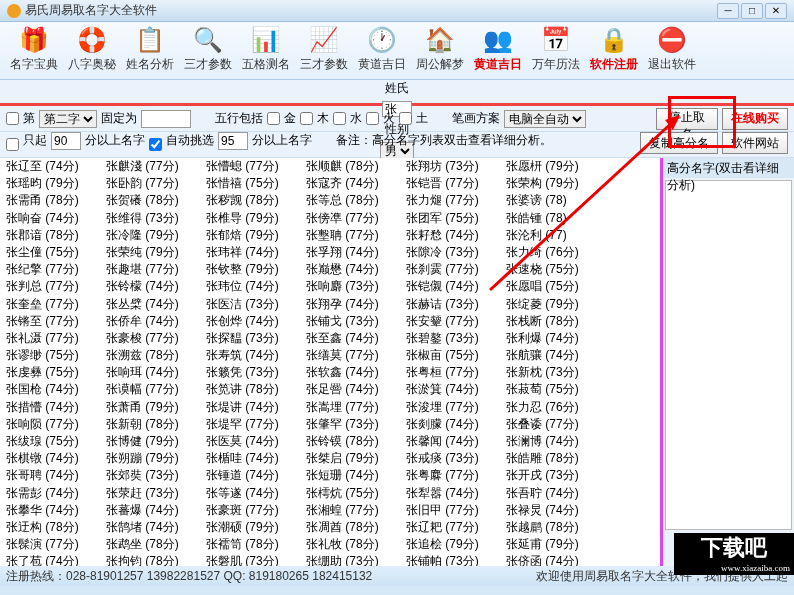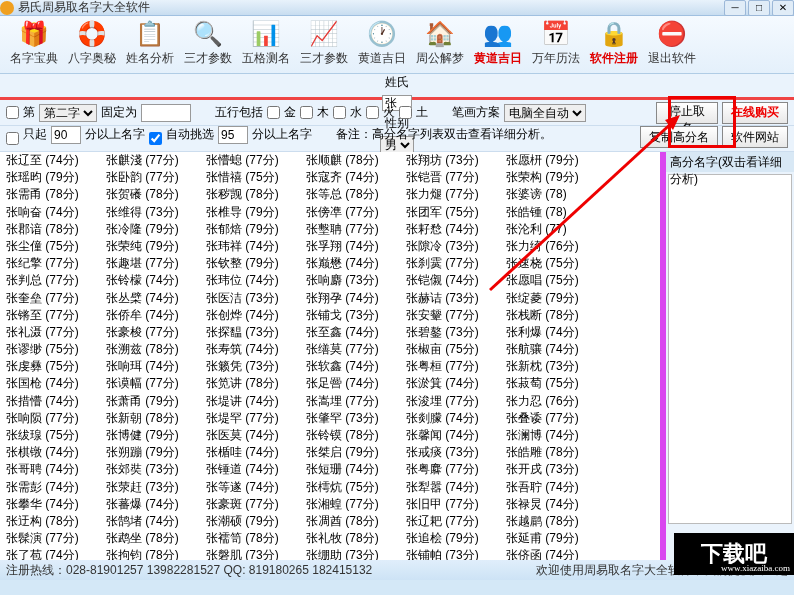--- a/index.html
+++ b/index.html
@@ -1,17 +1,17 @@
 <!DOCTYPE html>
 <html><head>
 <meta charset="utf-8">
 <style>
 * { box-sizing: border-box; margin: 0; padding: 0; }
 body { font-family: "SimSun", "宋体", sans-serif; font-size: 12px; width: 794px; height: 595px; overflow: hidden; background: #d4e8f7; position: relative; }
-.titlebar { height: 16px; background: linear-gradient(#e8f2fb,#c8ddf0); display: flex; align-items: center; padding: 0 0; border-bottom: 1px solid #a0c0e0; }
+.titlebar { height: 22px; background: linear-gradient(#e8f2fb,#c8ddf0); display: flex; align-items: center; padding: 0 7px; border-bottom: 1px solid #a0c0e0; }
 .titlebar .icon { width: 14px; height: 14px; background: #f0a020; border-radius: 50%; margin-right: 4px; }
 .titlebar .title { flex: 1; color: #333; }
 .winbtns { display: flex; gap: 2px; }
 .winbtn { width: 22px; height: 16px; background: #e0ecf7; border: 1px solid #9cb8d8; border-radius: 2px; display: flex; align-items: center; justify-content: center; font-size: 10px; font-family: Arial; }
 .toolbar { height: 58px; background: linear-gradient(#f5faff,#e4f0fb); display: flex; align-items: center; padding: 2px 6px; border-bottom: 1px solid #b0cce5; gap: 2px; }
 .tbtn { display: flex; flex-direction: column; align-items: center; width: 56px; height: 54px; cursor: pointer; }
 .tbtn .ic { width: 32px; height: 32px; display: flex; align-items: center; justify-content: center; font-size: 24px; }
 .tbtn .lbl { font-size: 12px; color: #333; }
 .tbtn .lbl.red { color: #e00000; font-weight: bold; }
 .form1 { height: 26px; background: #eaf3fc; display: flex; align-items: center; padding: 0 6px; gap: 4px; border-bottom: 3px solid #ef4444; flex-direction: column; }
@@ -21,26 +21,26 @@
 select { border: 1px solid #999; height: 18px; font-size: 12px; }
 input[type=checkbox] { vertical-align: middle; }
 .btn { height: 22px; border: 1px solid #888; background: linear-gradient(#fff,#e8e8e8); padding: 0 8px; font-size: 12px; cursor: pointer; }
 .btn.red { color: #e00000; font-weight: bold; border: 2px solid #d00; }
 .redbox { position: absolute; border: 3px solid #e00; pointer-events: none; }
 .content { display: flex; height: 408px; }
 .namegrid { flex: 1; background: #fff; overflow: hidden; padding: 0 6px; position: relative; }
 .cols { display: flex; gap: 0; }
 .col { width: 100px; }
 .col div { height: 17.2px; line-height: 17.2px; white-space: nowrap; color: #000; }
-.sidepanel { width: 134px; background: #eaf3fc; border-left: 6px solid #d946ef; }
+.sidepanel { width: 134px; background: #eaf3fc; border-left: 3px solid #d946ef; }
 .side-header { height: 20px; background: #d8e8f5; padding: 2px 4px; font-size: 12px; }
 .side-body { background: #fff; height: 350px; border: 1px solid #bbb; margin: 2px; }
 .statusbar { height: 20px; background: linear-gradient(#e0eefb,#cde3f5); display: flex; align-items: center; padding: 0 6px; font-size: 12px; color: #333; }
 .arrow { position: absolute; pointer-events: none; }
-.watermark { position: absolute; right: 0; bottom: 20px; width: 120px; height: 42px; background: #000; color: #fff; font-size: 22px; font-weight: bold; display: flex; align-items: center; justify-content: center; font-family: "Microsoft YaHei"; }
+.watermark { position: absolute; right: 0; bottom: 20px; width: 120px; height: 42px; background: #000; color: #fff; font-size: 22px; font-weight: bold; display: flex; align-items: flex-start; justify-content: center; font-family: "Microsoft YaHei"; }
 .watermark .sub { position: absolute; bottom: 2px; right: 4px; font-size: 9px; font-weight: normal; }
 .flex-spacer { flex: 1; }
 </style>
 </head>
 <body>
 
 <div class="titlebar">
   <div class="icon"></div>
   <div class="title">易氏周易取名字大全软件</div>
   <div class="winbtns">

